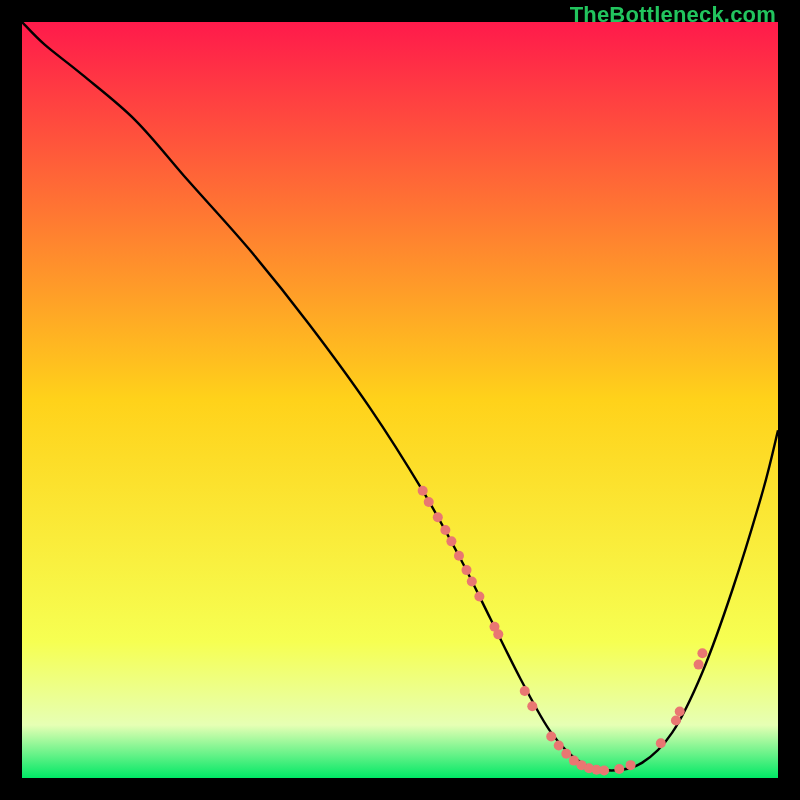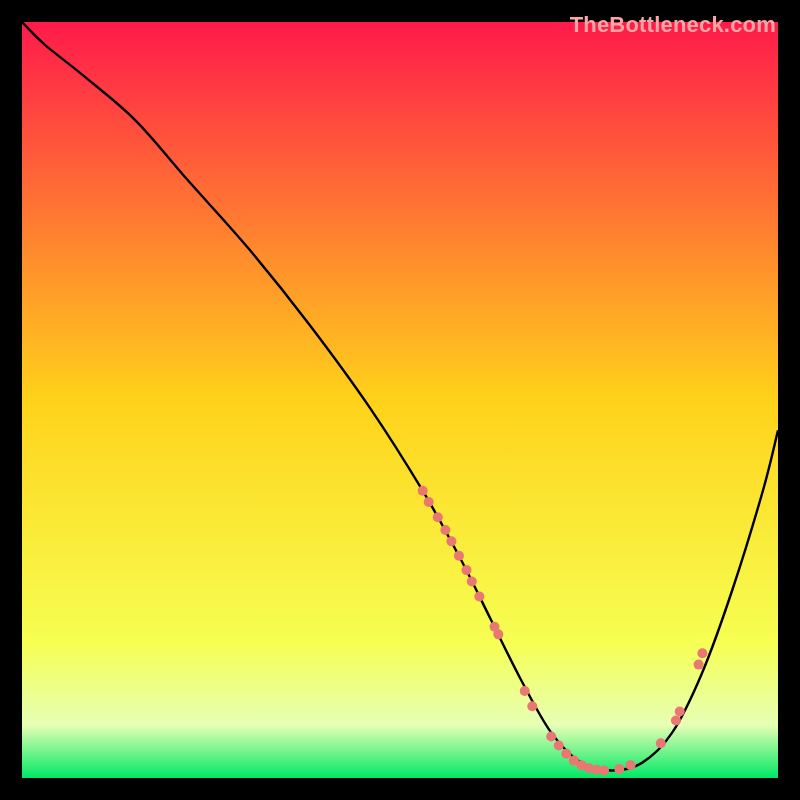--- a/index.html
+++ b/index.html
@@ -20,26 +20,26 @@
   }
   .plot {
     position: absolute;
     left: 0;
     top: 0;
     width: 756px;
     height: 756px;
   }
   .watermark {
     position: absolute;
-    top: 12px;
+    top: 2px;
     right: 24px;
     font-family: Arial, Helvetica, sans-serif;
     font-size: 22px;
     font-weight: 600;
-    color: #fca5a5;
+    color: #22c55e;
     letter-spacing: 0.2px;
   }
 </style>
 </head>
 <body>
 
 <div class="frame">
   <svg class="plot" viewBox="0 0 756 756" preserveAspectRatio="none">
     <defs>
       <linearGradient id="bg-grad" x1="0" y1="0" x2="0" y2="1">

